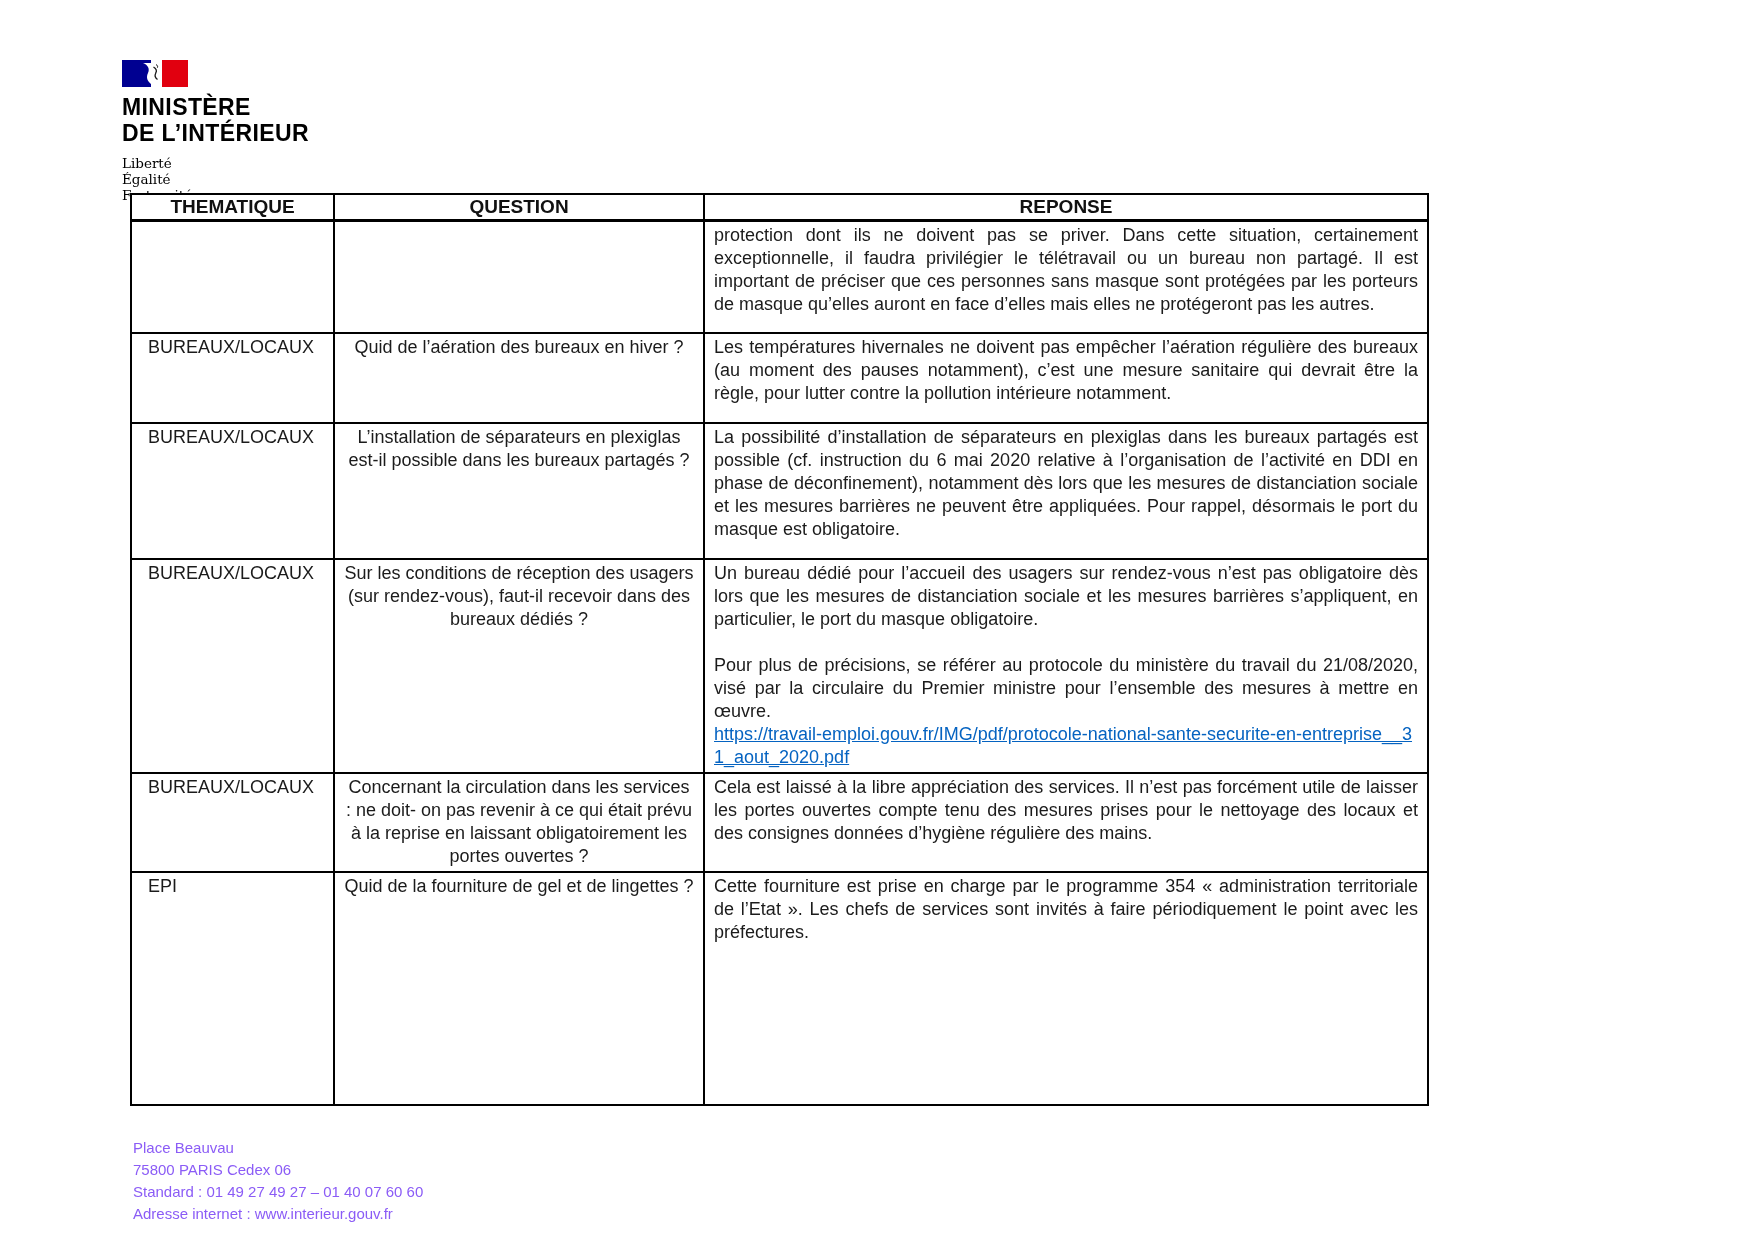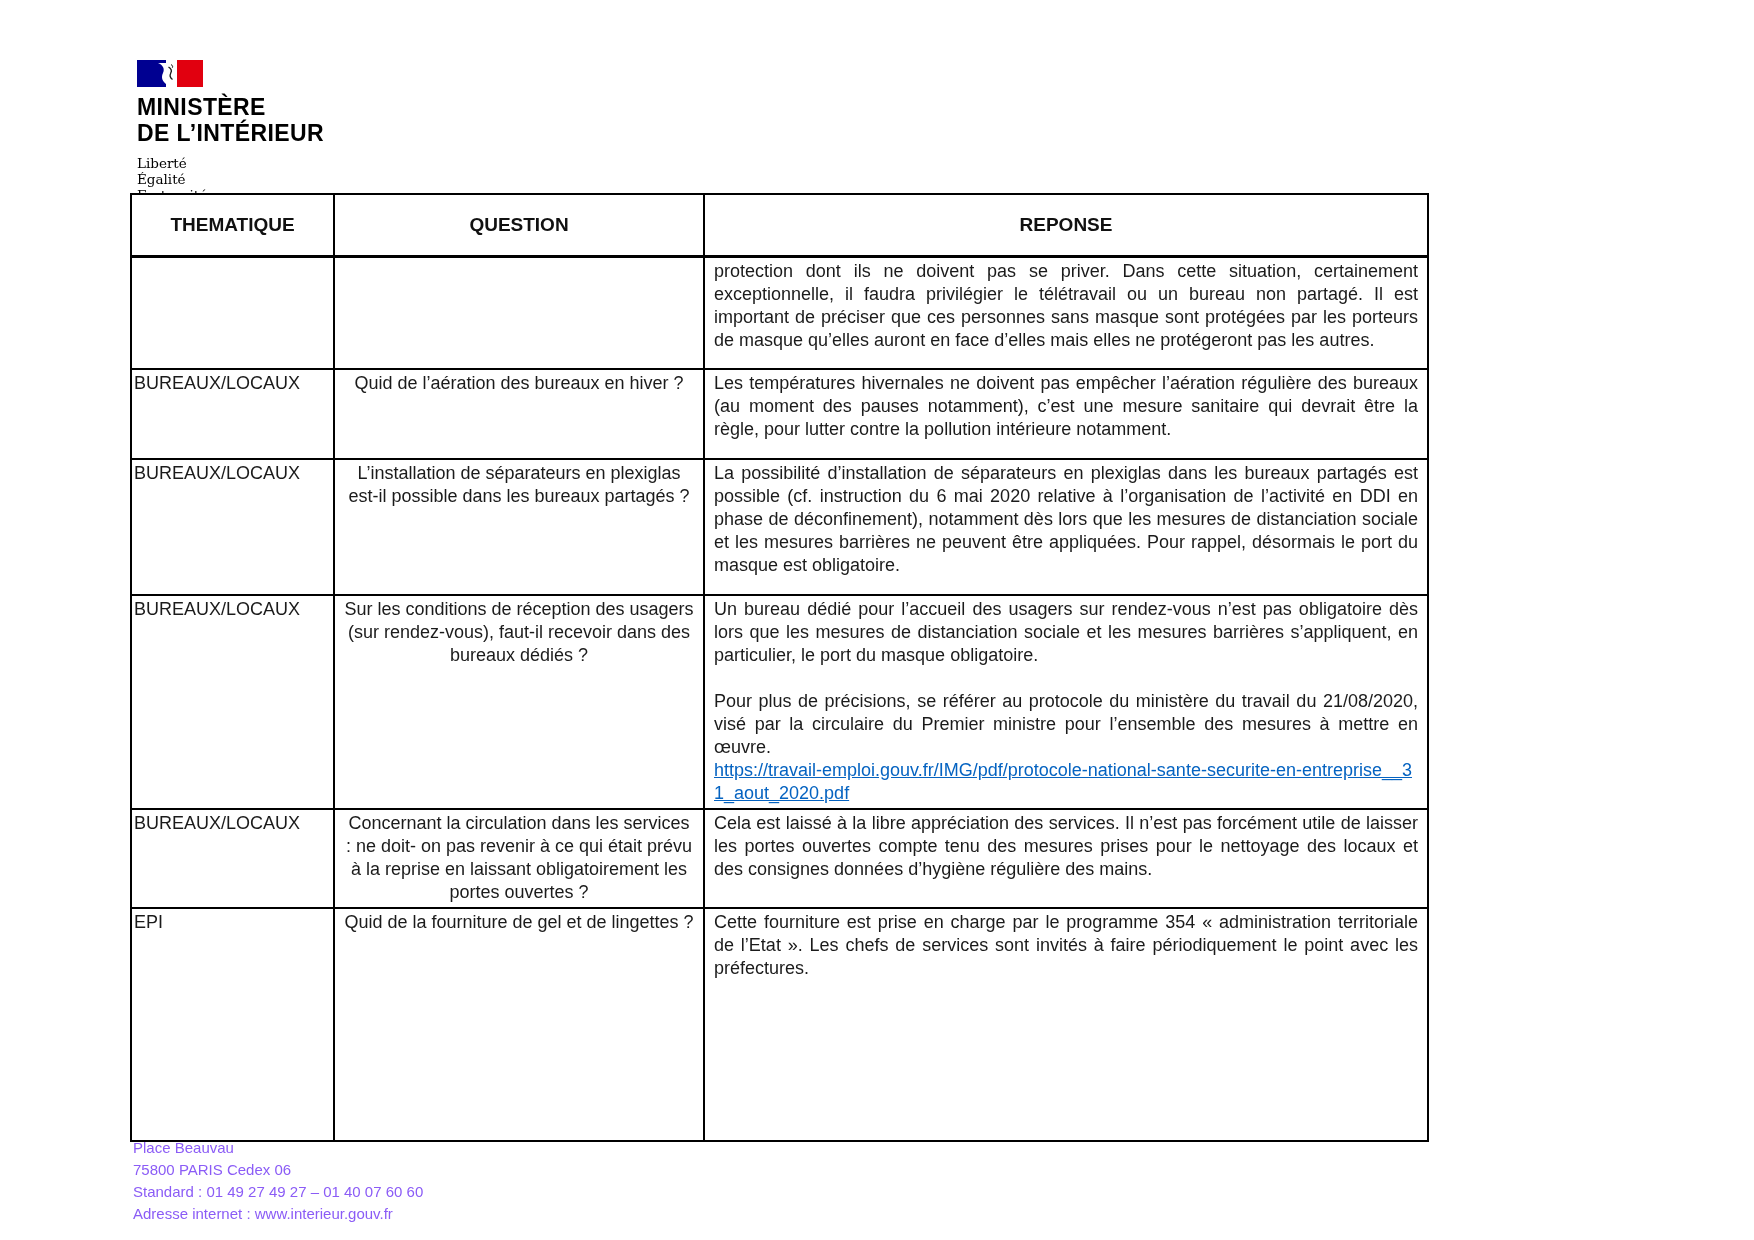--- a/index.html
+++ b/index.html
@@ -6,21 +6,21 @@
   body {
     width:1754px; height:1240px;
     background:#ffffff;
     position:relative;
     font-family:"Liberation Sans", sans-serif;
     color:#1a1a1a;
     overflow:hidden;
   }
 
   
-  .logo-block { position:absolute; left:137px; top:60px; }
+  .logo-block { position:absolute; left:122px; top:60px; }
   .flag { display:block; margin-bottom:7px; }
   .ministry-name {
     font-weight:bold; color:#000;
     font-size:23px; line-height:26px; letter-spacing:0.4px;
   }
   .motto {
     margin-top:9px;
     font-family:"DejaVu Serif", serif;
     font-size:13.5px; line-height:16px; color:#000;
   }
@@ -31,29 +31,29 @@
     width:1297px;
     border-collapse:collapse; table-layout:fixed;
     background:#fff;
   }
   col.c1 { width:203px; }
   col.c2 { width:370px; }
   col.c3 { width:724px; }
   th, td { border:2px solid #000; vertical-align:top; }
   th {
     font-size:19px; font-weight:bold; text-align:center;
-    color:#111; padding:19px 4px; height:21px;
+    color:#111; padding:1px 4px; height:21px;
     border-bottom:3px solid #000;
   }
   td {
     font-size:18px; line-height:23px;
     padding:2px 9px 3px 9px;
     color:#1b1b1b;
   }
-  td.col-thematique { padding-left:2px; }
+  td.col-thematique { padding-left:16px; }
   td.col-question  { text-align:center; }
   td.col-reponse   { text-align:justify; }
   .reponse-p { margin:0; }
   .spacer { height:23px; }
   a.protocol-link {
     color:#0563C1; text-decoration:underline;
     word-break:break-all;
   }
 
   

